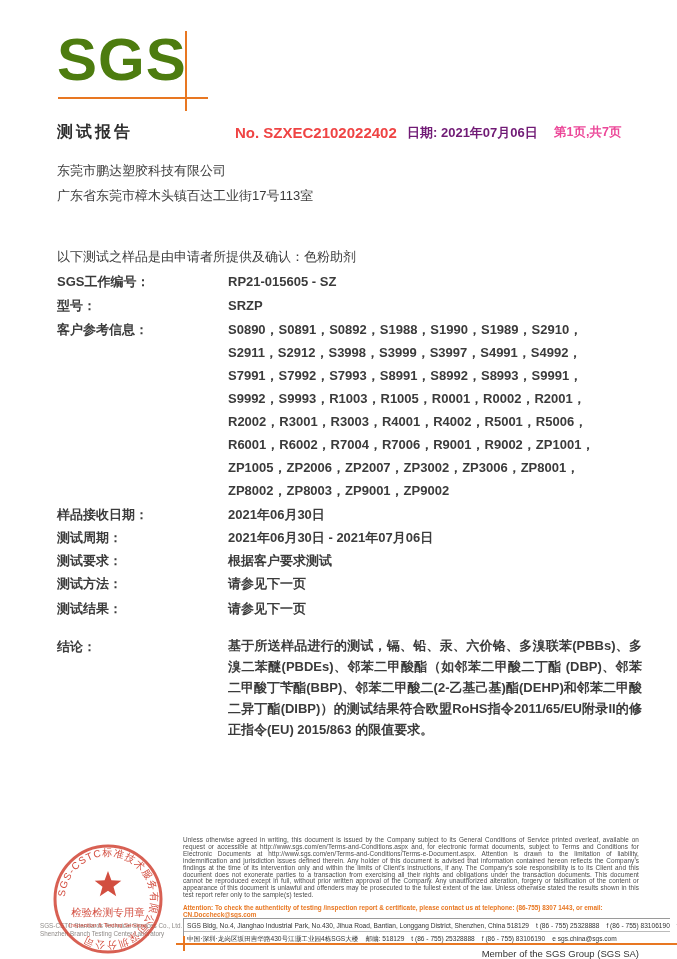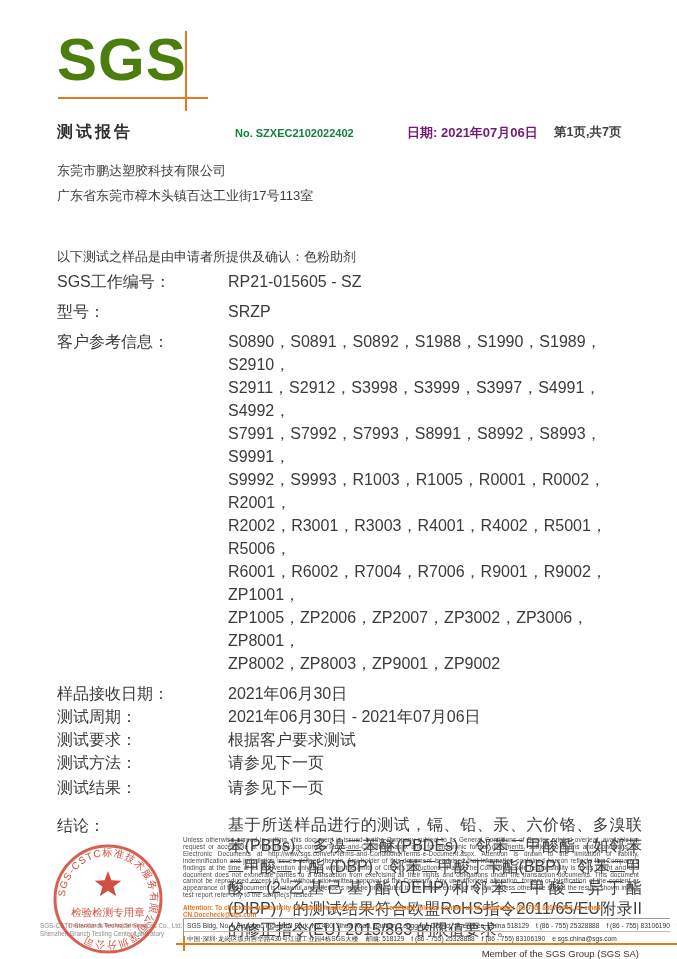--- a/index.html
+++ b/index.html
@@ -15,34 +15,34 @@
   .logo-wrap{position:absolute;left:57px;top:28px;width:160px;height:80px;}
   .logo-text{
     font-weight:bold;font-size:60px;line-height:64px;color:#4d7c0f;
     letter-spacing:1px;font-family:"Liberation Sans",sans-serif;
   }
   .logo-hline{position:absolute;left:1px;top:69px;width:150px;height:2px;background:#e87722;}
   .logo-vline{position:absolute;left:128px;top:3px;width:2px;height:80px;background:#e87722;}
   
   .title-row{position:absolute;left:57px;top:122px;width:585px;display:flex;align-items:center;}
   .report-title{font-size:16px;font-weight:bold;letter-spacing:3px;width:178px;color:#2e2e2e;}
-  .report-no{width:172px;font-size:11px;font-weight:bold;color:#15803d;}
+  .report-no{width:172px;font-size:15px;font-weight:bold;color:#ef4444;}
   .report-date{width:147px;font-size:13px;font-weight:bold;color:#701a75;}
-  .report-page{font-size:12.5px;font-weight:bold;color:#404040;}
+  .report-page{font-size:12.5px;font-weight:bold;color:#ec4899;}
   
   .body-block{position:absolute;left:57px;top:158px;width:585px;}
   .company{font-size:13px;line-height:25px;}
   .address{font-size:13px;line-height:25px;}
   .statement{font-size:13px;margin-top:37px;line-height:23px;}
-  .row{display:flex;font-size:16px;line-height:23px;}
+  .row{display:flex;font-size:13px;line-height:23px;font-weight:bold;}
   .row .lbl{width:171px;flex:none;}
   .row .val{flex:1;}
   .ref-lines div{line-height:23px;}
   .gap-sm{margin-top:2px;}
-  .gap-xs{margin-top:7px;}
+  .gap-xs{margin-top:1px;}
   .conclusion{margin-top:15px;}
   .conclusion .val{line-height:21px;text-align:justify;}
   
   .disclaimer{
     position:absolute;left:183px;top:837px;width:456px;
     font-size:6.4px;line-height:6.9px;text-align:justify;color:#4a4a4a;
     letter-spacing:.1px;
   }
   .attention{
     position:absolute;left:183px;top:905px;width:456px;

